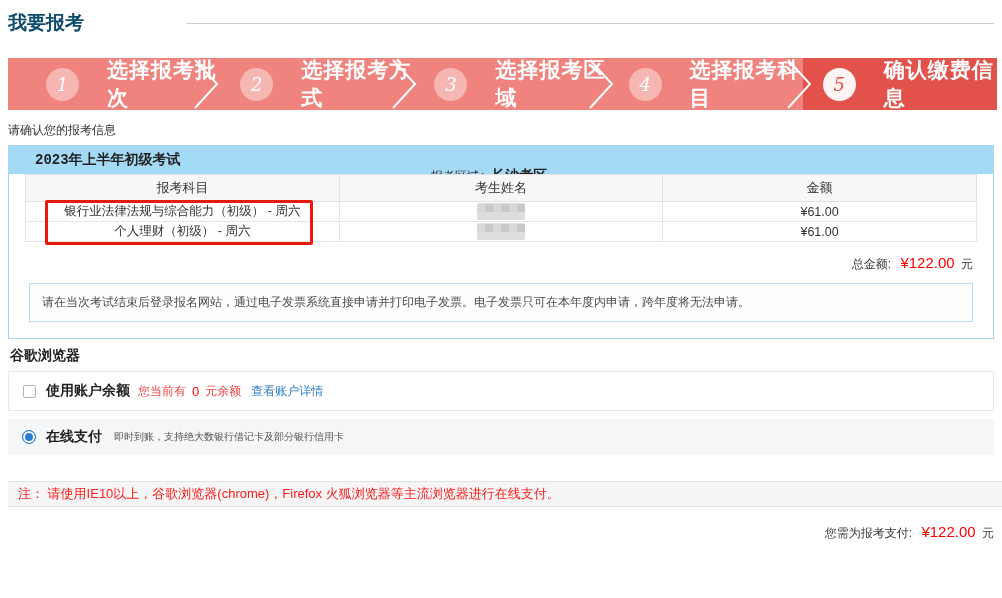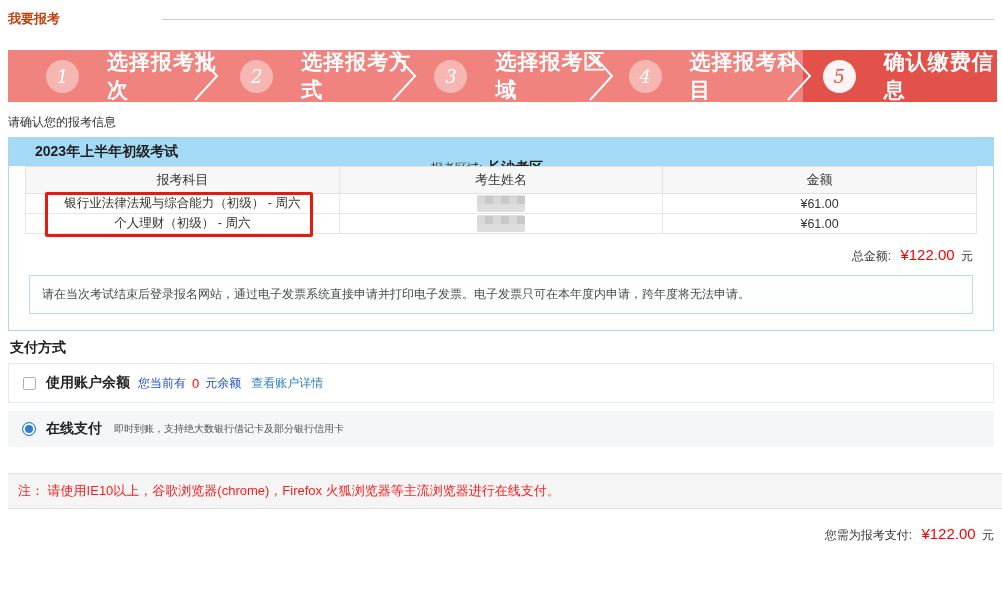--- a/index.html
+++ b/index.html
@@ -1,21 +1,21 @@
 <!DOCTYPE html>
 <html><head>
 <meta charset="utf-8">
 <style>
   * { margin:0; padding:0; box-sizing:border-box; }
   html,body { width:1002px; height:598px; background:#fff; overflow:hidden;
               font-family:"Liberation Sans","DejaVu Sans",sans-serif; color:#333; }
 
   
   .title-row { display:flex; align-items:center; padding:10px 8px 0 8px; }
-  .page-title { font-size:13px; font-weight:bold; color:#c2410c; white-space:nowrap; }
+  .page-title { font-size:19px; font-weight:bold; color:#0c4a6e; white-space:nowrap; }
   .title-rule { flex:1; border-top:1px solid #ccc; margin-left:102px; }
 
   
   .stepbar { position:relative; display:flex; margin:22px 5px 0 8px; height:52px;
              background:#f0837d; overflow:hidden; }
   .step { flex:1; display:flex; align-items:center; padding-left:20px; position:relative; }
   .step:first-child { padding-left:38px; }
   .step.current { background:#e2514a; }
   .step-circle { width:33px; height:33px; border-radius:50%; background:rgba(255,255,255,0.42);
                  display:flex; align-items:center; justify-content:center; flex:0 0 33px;
@@ -23,21 +23,21 @@
                  font-size:18px; color:#fff; }
   .step.current .step-circle { background:#fdf4f3; color:#e2514a; }
   .step-label { margin-left:28px; color:#fff; font-size:21px; font-weight:bold; letter-spacing:1px; }
   .chevron { position:absolute; top:0; height:52px; width:30px; pointer-events:none; }
 
   
   .confirm-hint { margin:12px 0 0 8px; font-size:12px; color:#333; }
 
   
   .panel { margin:6px 8px 0 8px; border:1px solid #a9d6ef; background:#fff; }
-  .panel-header { position:relative; height:28px; background:#a4daf6; display:flex; align-items:center; }
+  .panel-header { position:relative; height:28px; background:#a4daf6; display:flex; align-items:center;font-family:Liberation Mono, monospace; }
   .panel-title { margin-left:26px; font-size:14px; font-weight:bold; color:#222; }
   .region { position:absolute; left:422px; top:16px; height:28px; display:flex; align-items:center; font-size:12px; color:#333; }
   .region b { font-size:14px; margin-left:5px; color:#222; }
   .section-title { margin:18px 0 8px 26px; font-size:14px; font-weight:bold; color:#222; }
 
   .table-wrap { position:relative; margin:0 16px;border-radius:11px; }
   table.subjects { width:100%; border-collapse:collapse; font-size:12.5px; }
   table.subjects th { background:#f7f7f7; font-weight:normal; font-size:13px; color:#333;
                       border:1px solid #e2e2e2; height:27px; text-align:center; }
   table.subjects td { border:1px solid #e6e6e6; height:20px; text-align:center; color:#333; }
@@ -57,34 +57,34 @@
 
   .invoice-note { margin:10px 20px 16px 20px; border:1px solid #b5ddf1; background:#fdfefe;
                   padding:10px 12px; font-size:12px; color:#4a4a4a; }
 
   
   .pay-title { margin:8px 0 6px 10px; font-size:14px; font-weight:bold; color:#222; }
   .pay-balance { margin:0 8px; border:1px solid #e4eaef; background:#fff; height:40px;
                  display:flex; align-items:center; padding-left:14px; }
   .checkbox { width:13px; height:13px; border:1px solid #aab4bd; border-radius:2px; background:#fff; flex:0 0 13px; }
   .pay-balance .opt-label { font-size:14px; font-weight:bold; margin:0 8px 0 10px; color:#222; }
-  .pay-balance .small { font-size:12px; color:#1d4ed8; }
+  .pay-balance .small { font-size:12px; color:#ef4444; }
   .pay-balance .zero { color:#ff0000; font-size:13px; margin:0 6px; }
   .pay-balance .link { color:#2a7cc7; font-size:12px; margin-left:10px; cursor:pointer; }
 
   .pay-online { margin:8px 8px 0 8px; background:#f5f6f8; height:36px;
                 display:flex; align-items:center; padding-left:14px; }
   .radio { width:14px; height:14px; border-radius:50%; background:#2d7dd2;
            box-shadow:inset 0 0 0 2px #fff; border:1px solid #2d7dd2; flex:0 0 14px; }
   .pay-online .opt-label { font-size:14px; font-weight:bold; margin:0 12px 0 10px; color:#222; }
   .pay-online .desc { font-size:10px; color:#555; }
 
   
   .browser-note { margin:26px 0 0 8px; background:#f5f5f5; border-top:1px solid #e2e2e2;
-                  border-bottom:1px solid #e2e2e2; height:36px; display:flex; align-items:center;
+                  border-bottom:1px solid #e2e2e2; height:26px; display:flex; align-items:center;
                   padding-left:10px; color:#ff1a1a; font-size:13px; }
   .pay-due { text-align:right; margin:16px 8px 0 0; font-size:12px; color:#3a3a3a; }
   .pay-due .amt { color:#ff0000; font-size:15px; margin:0 3px 0 6px; }
 </style>
 </head>
 <body>
 
 <div class="title-row">
   <span class="page-title">我要报考</span>
   <div class="title-rule"></div>
@@ -173,21 +173,21 @@
 
   <div class="total-line">
     <span>总金额:</span>
     <span class="amt">¥122.00</span>
     <span>元</span>
   </div>
 
   <div class="invoice-note">请在当次考试结束后登录报名网站，通过电子发票系统直接申请并打印电子发票。电子发票只可在本年度内申请，跨年度将无法申请。</div>
 </div>
 
-<div class="pay-title">支付方式</div>
+<div class="pay-title">谷歌浏览器</div>
 
 <div class="pay-balance">
   <span class="checkbox"></span>
   <span class="opt-label">使用账户余额</span>
   <span class="small">您当前有</span>
   <span class="zero">0</span>
   <span class="small">元余额</span>
   <span class="link">查看账户详情</span>
 </div>
 

